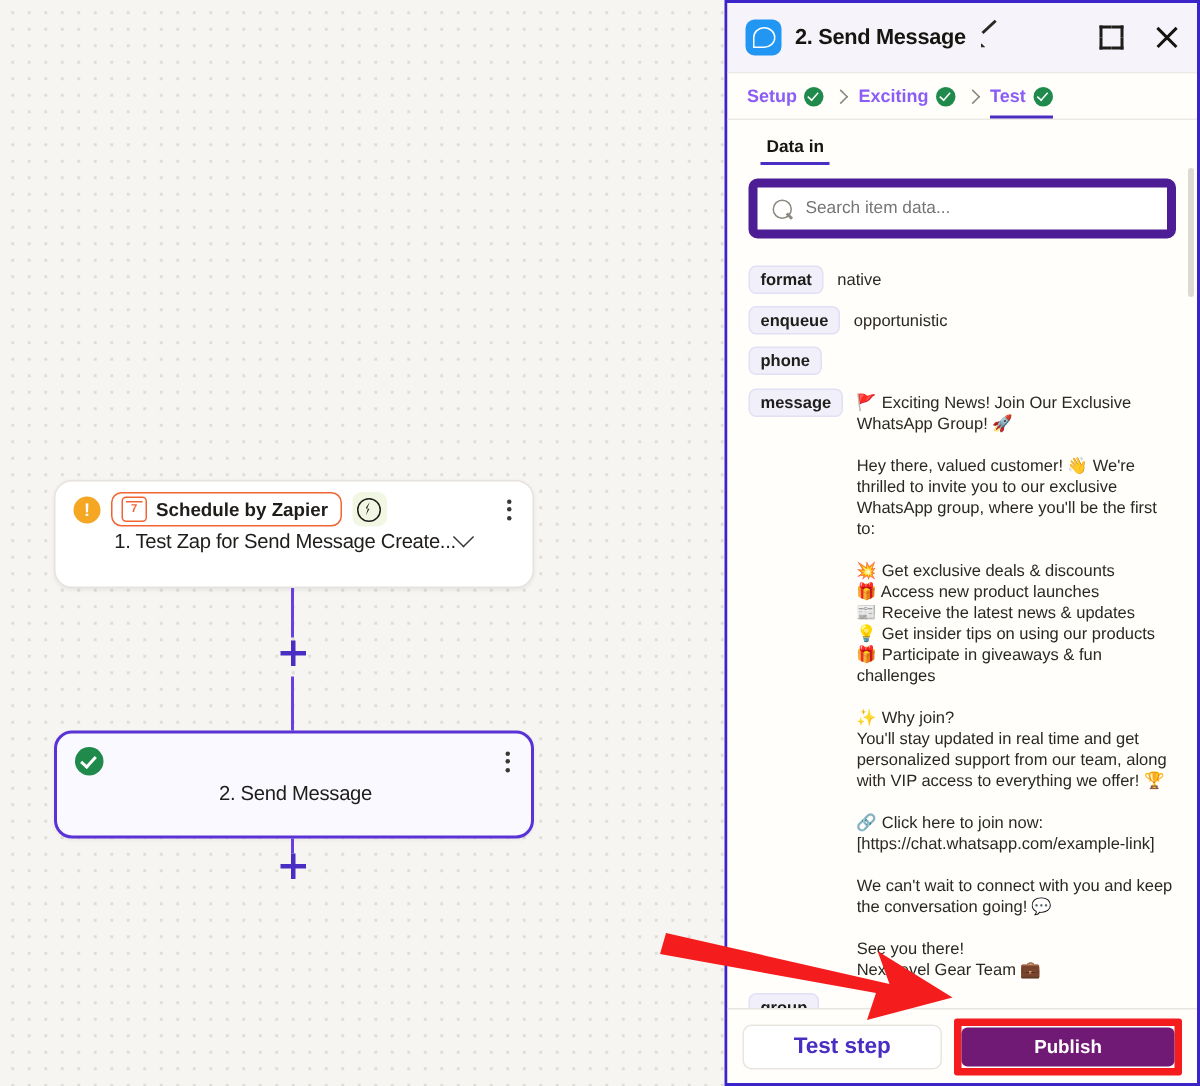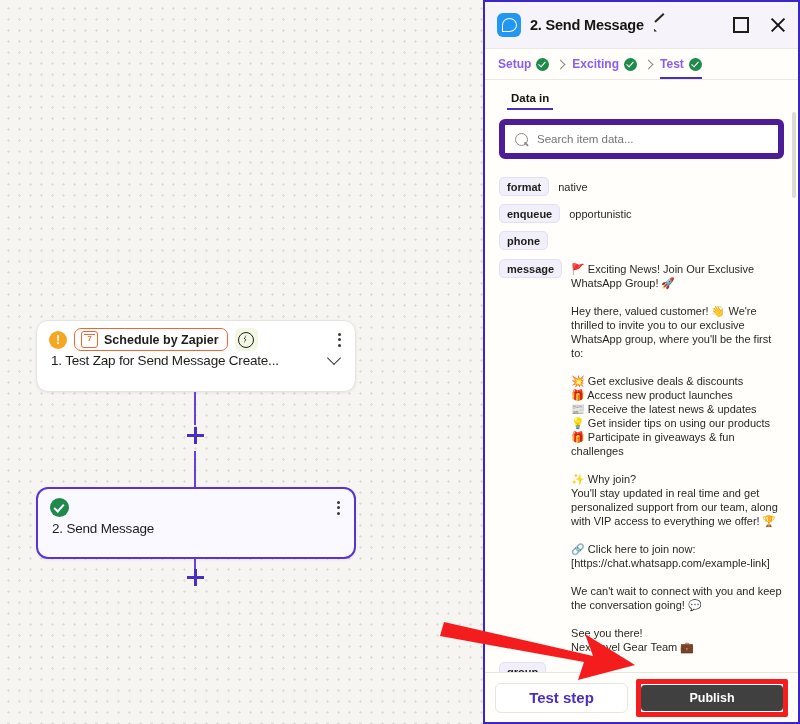--- a/index.html
+++ b/index.html
@@ -36,21 +36,21 @@
     left:36px;top:487px;width:320px;height:72px;
     border:2px solid #5a33d6;
     background:#faf9ff;
     box-shadow:0 1px 3px rgba(0,0,0,.06);
   }
   .node-row1{
     display:flex;align-items:center;gap:7px;
     padding:9px 10px 0 12px;height:28px;box-sizing:border-box;
   }
   .node-row2{
-    display:flex;align-items:center;justify-content:space-between;
+    display:flex;align-items:center;justify-content:center;
     padding:4px 12px 0 14px;
   }
   .node-title{
     font-size:13.5px;color:#1f1d1a;letter-spacing:-.2px;white-space:nowrap;
   }
 
   .warn-badge{
     width:18px;height:18px;border-radius:50%;background:#f5a623;
     color:#fff;font-size:12px;font-weight:700;line-height:18px;
     text-align:center;flex:0 0 auto;
@@ -261,21 +261,21 @@
     display:flex;align-items:center;justify-content:center;cursor:pointer;
     font-family:inherit;
   }
   .publish-wrap{
     position:relative;flex:0 0 auto;width:152px;height:38px;
     border:5px solid #f41c1c;border-radius:2px;box-sizing:border-box;
     display:flex;align-items:center;justify-content:center;
     background:#fff;
   }
   .publish-btn{
-    width:154px;height:26px;background:#404040;border:none;border-radius:4px;
+    width:154px;height:26px;background:#701a75;border:none;border-radius:4px;
     color:#fff;font-size:12.5px;font-weight:700;cursor:pointer;
     font-family:inherit;
   }
 
   
   .scroll-hint{
     position:absolute;right:2px;top:2px;width:4px;height:86px;
     background:#dddad4;border-radius:3px;
   }
 

